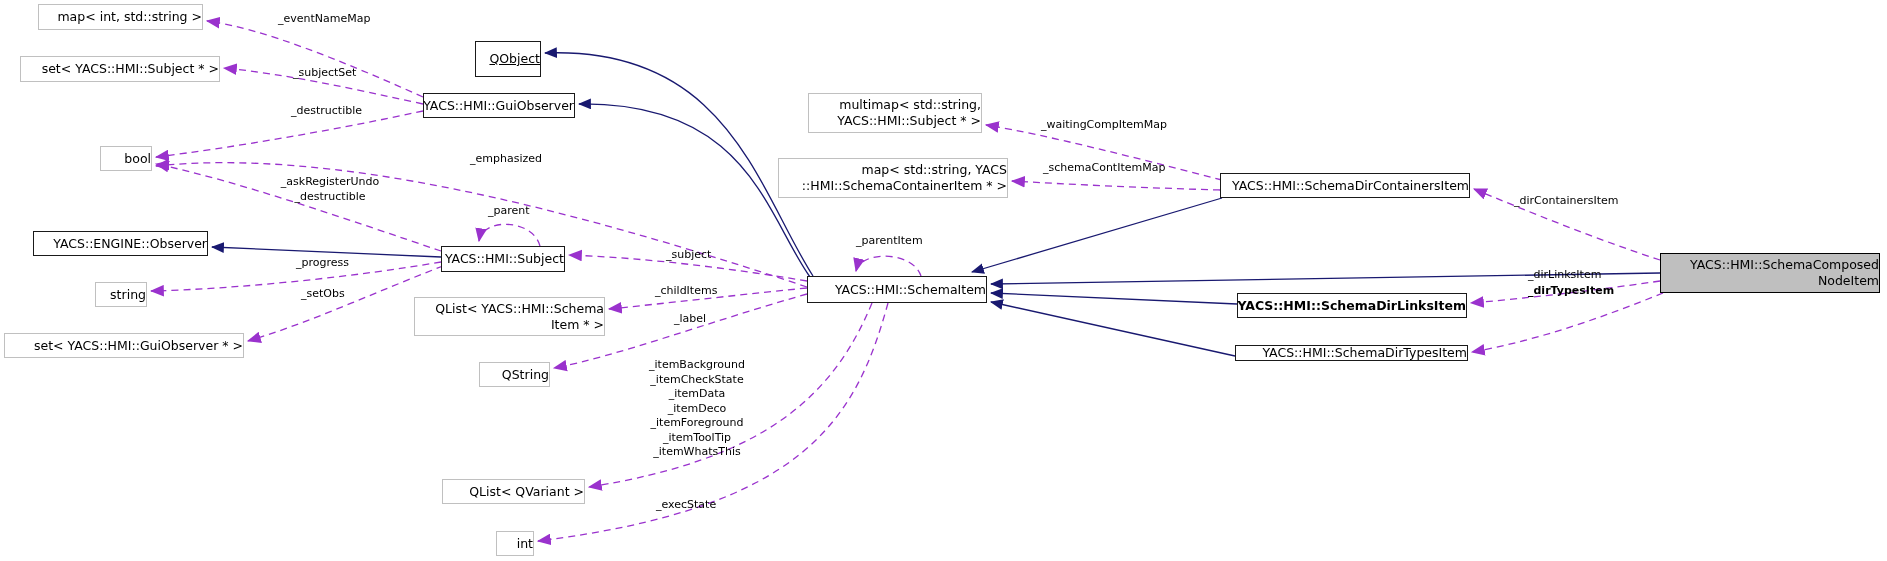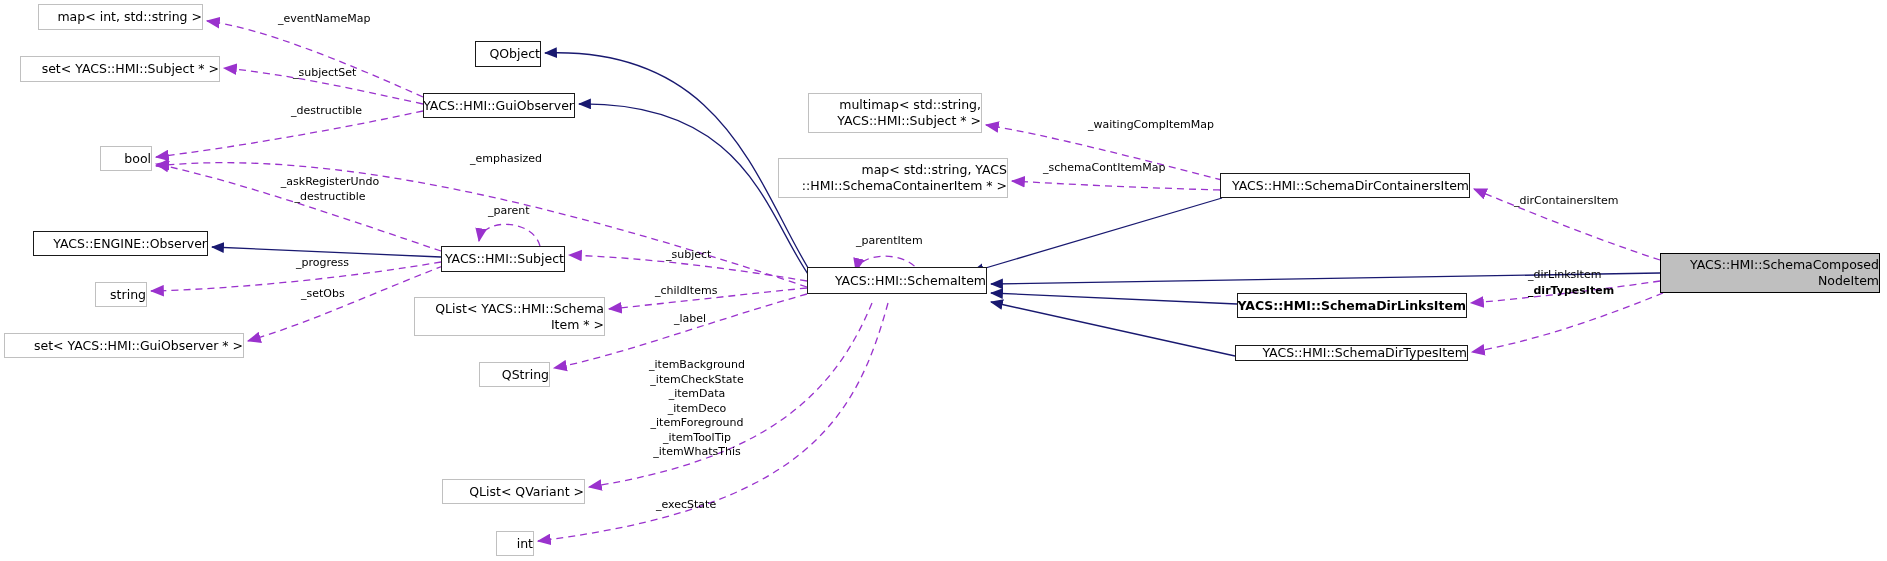--- a/index.html
+++ b/index.html
@@ -82,21 +82,21 @@
         <path d="M 1220,190 C 1150,188 1080,185 1012,181" class="edge-usage" marker-end="url(#arrow-usage)"></path>
         <path d="M 1660,260 C 1598,240 1522,209 1474,189" class="edge-usage" marker-end="url(#arrow-usage)"></path>
         <path d="M 1660,281 C 1598,290 1530,298 1471,303" class="edge-usage" marker-end="url(#arrow-usage)"></path>
         <path d="M 1663,293 C 1606,316 1540,340 1472,352" class="edge-usage" marker-end="url(#arrow-usage)"></path>
       </g>
   </svg>
   <div id="nodes-layer">
       <div class="node external" style="left: 38px; top: 4px; width: 165px; height: 26px;">
         <span>map&lt; int, std::string &gt;</span>
       </div>
-      <div class="node documented" style="left: 475px; top: 41px; width: 66px; height: 26px;">
+      <div class="node documented" style="left: 475px; top: 41px; width: 66px; height: 36px; text-decoration: underline;">
         <span>QObject</span>
       </div>
       <div class="node external" style="left: 20px; top: 56px; width: 200px; height: 26px;">
         <span>set&lt; YACS::HMI::Subject * &gt;</span>
       </div>
       <div class="node documented" style="left: 423px; top: 93px; width: 152px; height: 25px;">
         <span>YACS::HMI::GuiObserver</span>
       </div>
       <div class="node external" style="left: 808px; top: 93px; width: 174px; height: 40px;">
         <span>multimap&lt; std::string,</span>
@@ -111,21 +111,21 @@
       </div>
       <div class="node documented" style="left: 1220px; top: 173px; width: 250px; height: 25px;">
         <span>YACS::HMI::SchemaDirContainersItem</span>
       </div>
       <div class="node documented" style="left: 33px; top: 231px; width: 175px; height: 25px;">
         <span>YACS::ENGINE::Observer</span>
       </div>
       <div class="node documented" style="left: 441px; top: 246px; width: 124px; height: 26px;">
         <span>YACS::HMI::Subject</span>
       </div>
-      <div class="node documented" style="left: 807px; top: 267px; width: 180px; height: 27px;">
+      <div class="node documented" style="left: 807px; top: 276px; width: 180px; height: 27px;">
         <span>YACS::HMI::SchemaItem</span>
       </div>
       <div class="node main" style="left: 1660px; top: 253px; width: 220px; height: 40px;">
         <span>YACS::HMI::SchemaComposed</span>
         <span>NodeItem</span>
       </div>
       <div class="node external" style="left: 95px; top: 282px; width: 52px; height: 25px;">
         <span>string</span>
       </div>
       <div class="node external" style="left: 414px; top: 297px; width: 191px; height: 39px;">
@@ -194,21 +194,21 @@
         <div>_itemForeground</div>
         <div>_itemToolTip</div>
         <div>_itemWhatsThis</div>
       </div>
       <div class="edge-label" style="left: 656px; top: 498px;">
         <div>_execState</div>
       </div>
       <div class="edge-label" style="left: 856px; top: 234px;">
         <div>_parentItem</div>
       </div>
-      <div class="edge-label" style="left: 1041px; top: 118px; margin-left: 47px;">
+      <div class="edge-label" style="left: 1041px; top: 118px;">
         <div>_waitingCompItemMap</div>
       </div>
       <div class="edge-label" style="left: 1043px; top: 161px;">
         <div>_schemaContItemMap</div>
       </div>
       <div class="edge-label" style="left: 1514px; top: 194px;">
         <div>_dirContainersItem</div>
       </div>
       <div class="edge-label" style="left: 1528px; top: 268px;">
         <div>_dirLinksItem</div>

